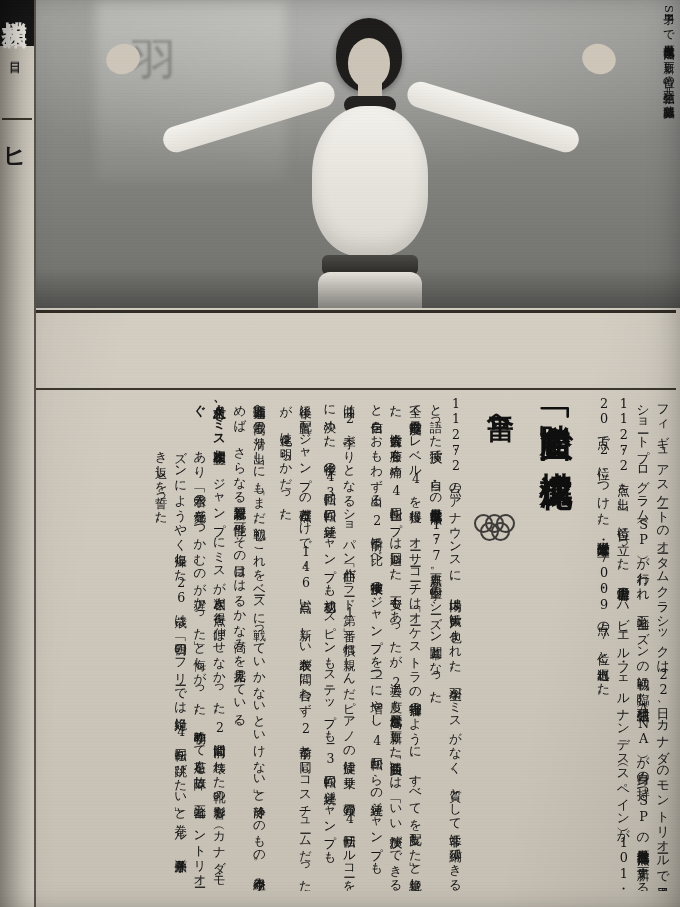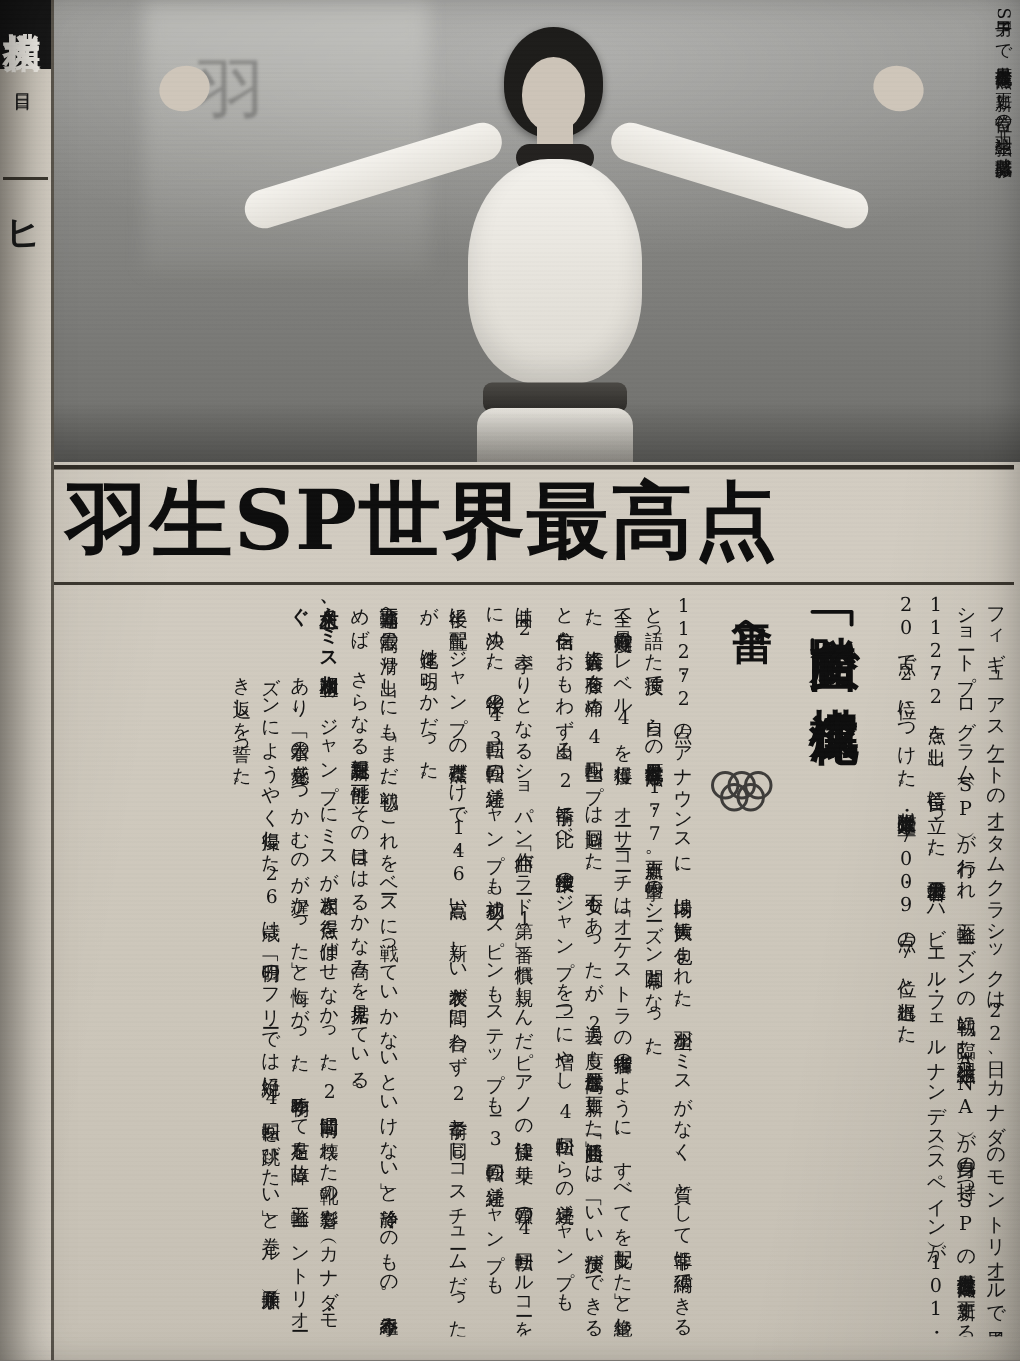--- a/index.html
+++ b/index.html
@@ -347,21 +347,20 @@
     <div class="sk-torso"></div>
     <div class="sk-belt"></div>
     <div class="sk-skirt"></div>
     <div class="photo-floor"></div>
 
     <div class="photo-caption">男子SPで世界歴代最高得点を更新し首位の羽生結弦＝武藤奨撮影</div>
   </div>
 
   <div class="rule-top"></div>
 
-  <div class="headline">羽生SP世界最高点</div>
 
   <div class="rule-mid"></div>
 
   <div class="body">
 
     <div class="col lead" style="height:495px;width:96px;">フィギュアスケートのオータムクラシックは22日、カナダのモントリオールで男子ショートプログラム（SP）が行われ、五輪シーズンの初戦に臨む羽生結弦（ANA）が自身の持つSPの世界歴代最高得点を更新する112・72点を出し、首位に立った。前世界王者のハビエル・フェルナンデス（スペイン）が101・20点で2位につけた。村上大介・陽進堂）は70・09点の7位と出遅れた。</div>
 
     <div class="subhead">「勝負曲」で構成深化</div>
 
     <div class="badge">

